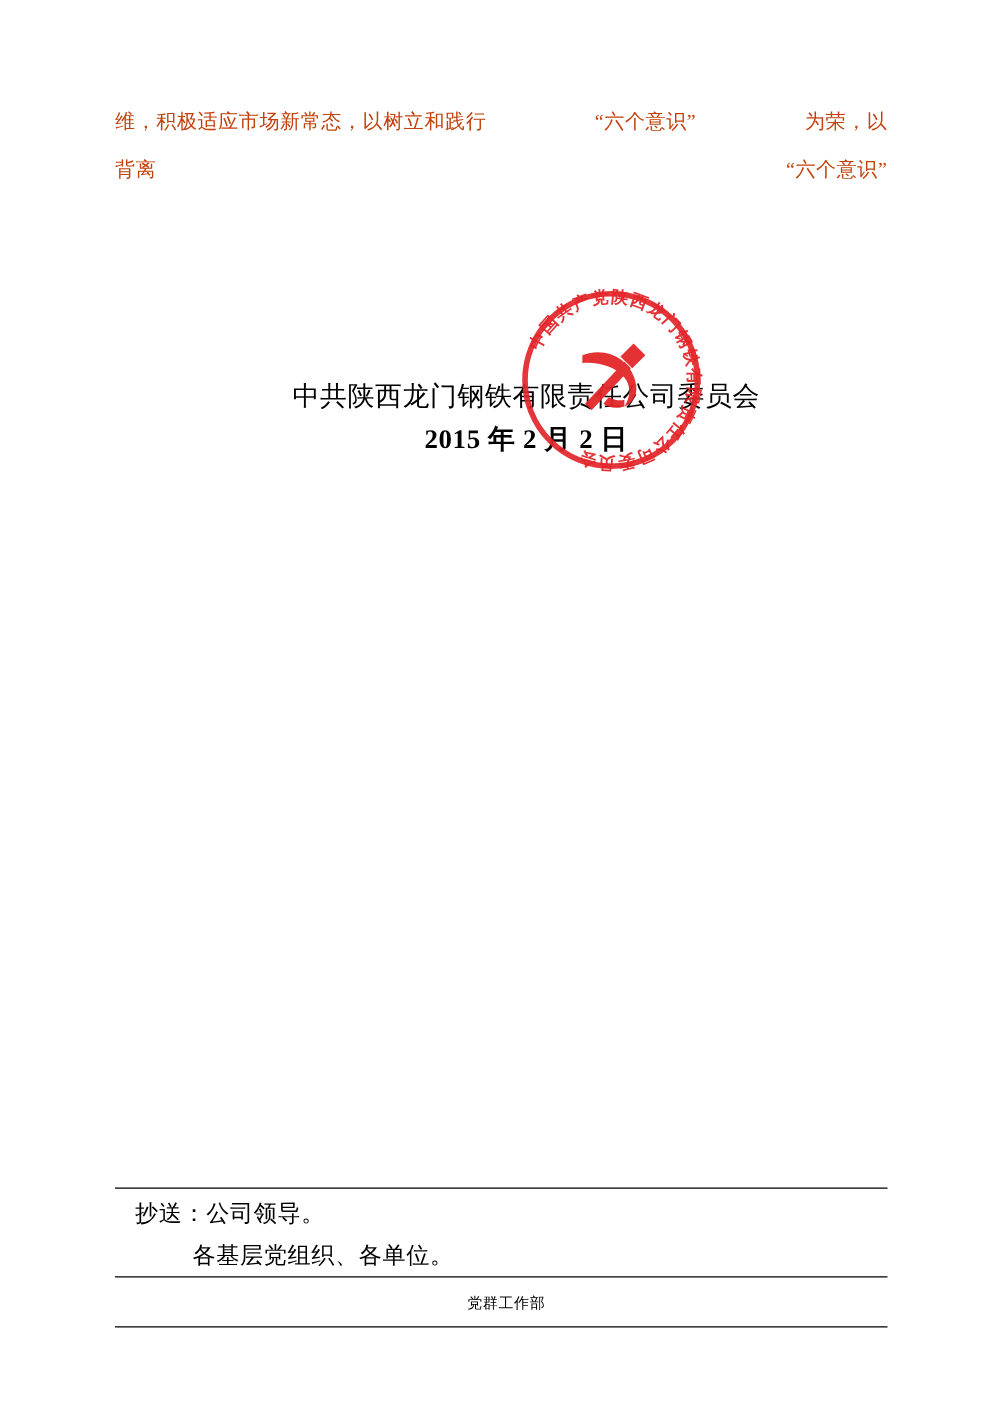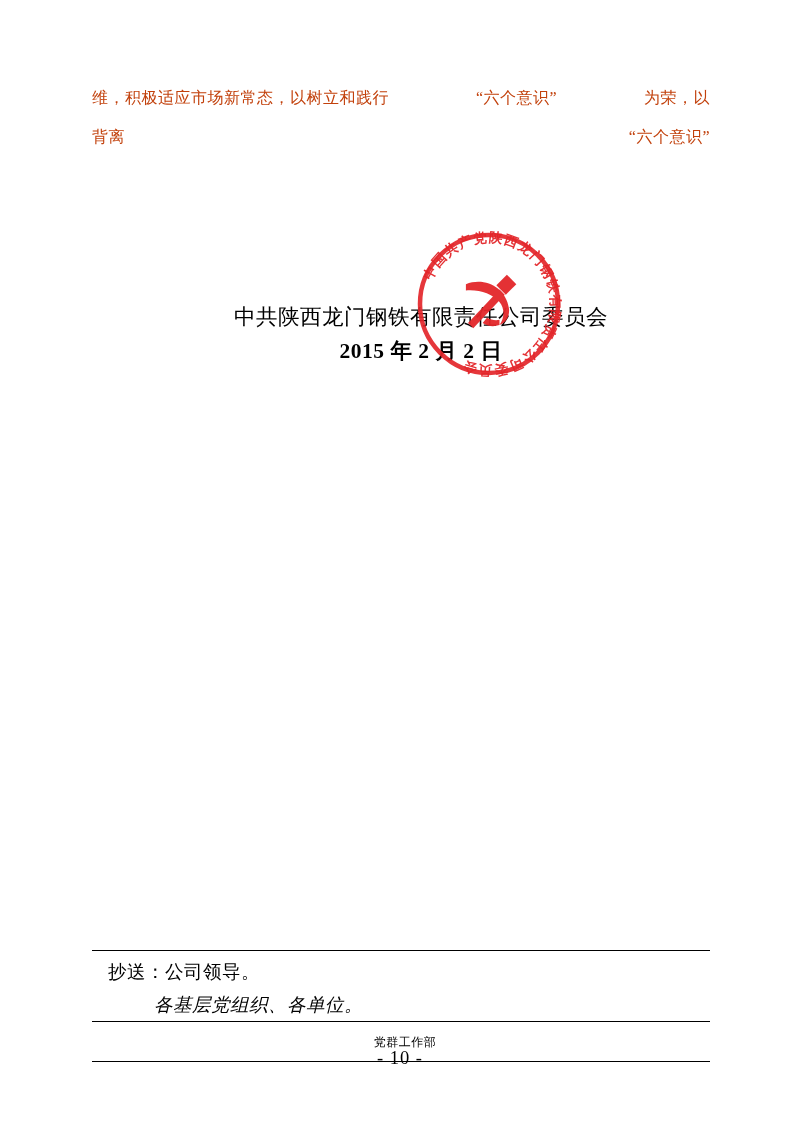--- a/index.html
+++ b/index.html
@@ -91,21 +91,20 @@
   .rule.thin { border-top-width: 1px; }
   .cc-line {
     font-size: 18.5px;
     line-height: 31px;
     letter-spacing: 0.5px;
     padding: 6px 0 0 16px;
   }
   .cc-line.indent {
     padding-left: 62px;
     padding-top: 2px;
-    font-style: italic;
   }
   .footer-bottom {
     display: flex;
     justify-content: center;
     align-items: baseline;
     font-size: 12px;
     line-height: 30px;
     letter-spacing: 0.5px;
     padding: 5px 8px 4px 16px;
   }
@@ -168,15 +167,14 @@
     <div class="rule"></div>
     <div class="cc-line">抄送：公司领导。</div>
     <div class="cc-line indent">各基层党组织、各单位。</div>
     <div class="rule thin"></div>
     <div class="footer-bottom">
       <span>党群工作部</span>
     </div>
     <div class="rule"></div>
   </div>
 
-  <div class="page-number">- 10 -</div>
 
 </div>
 
 </body></html>

